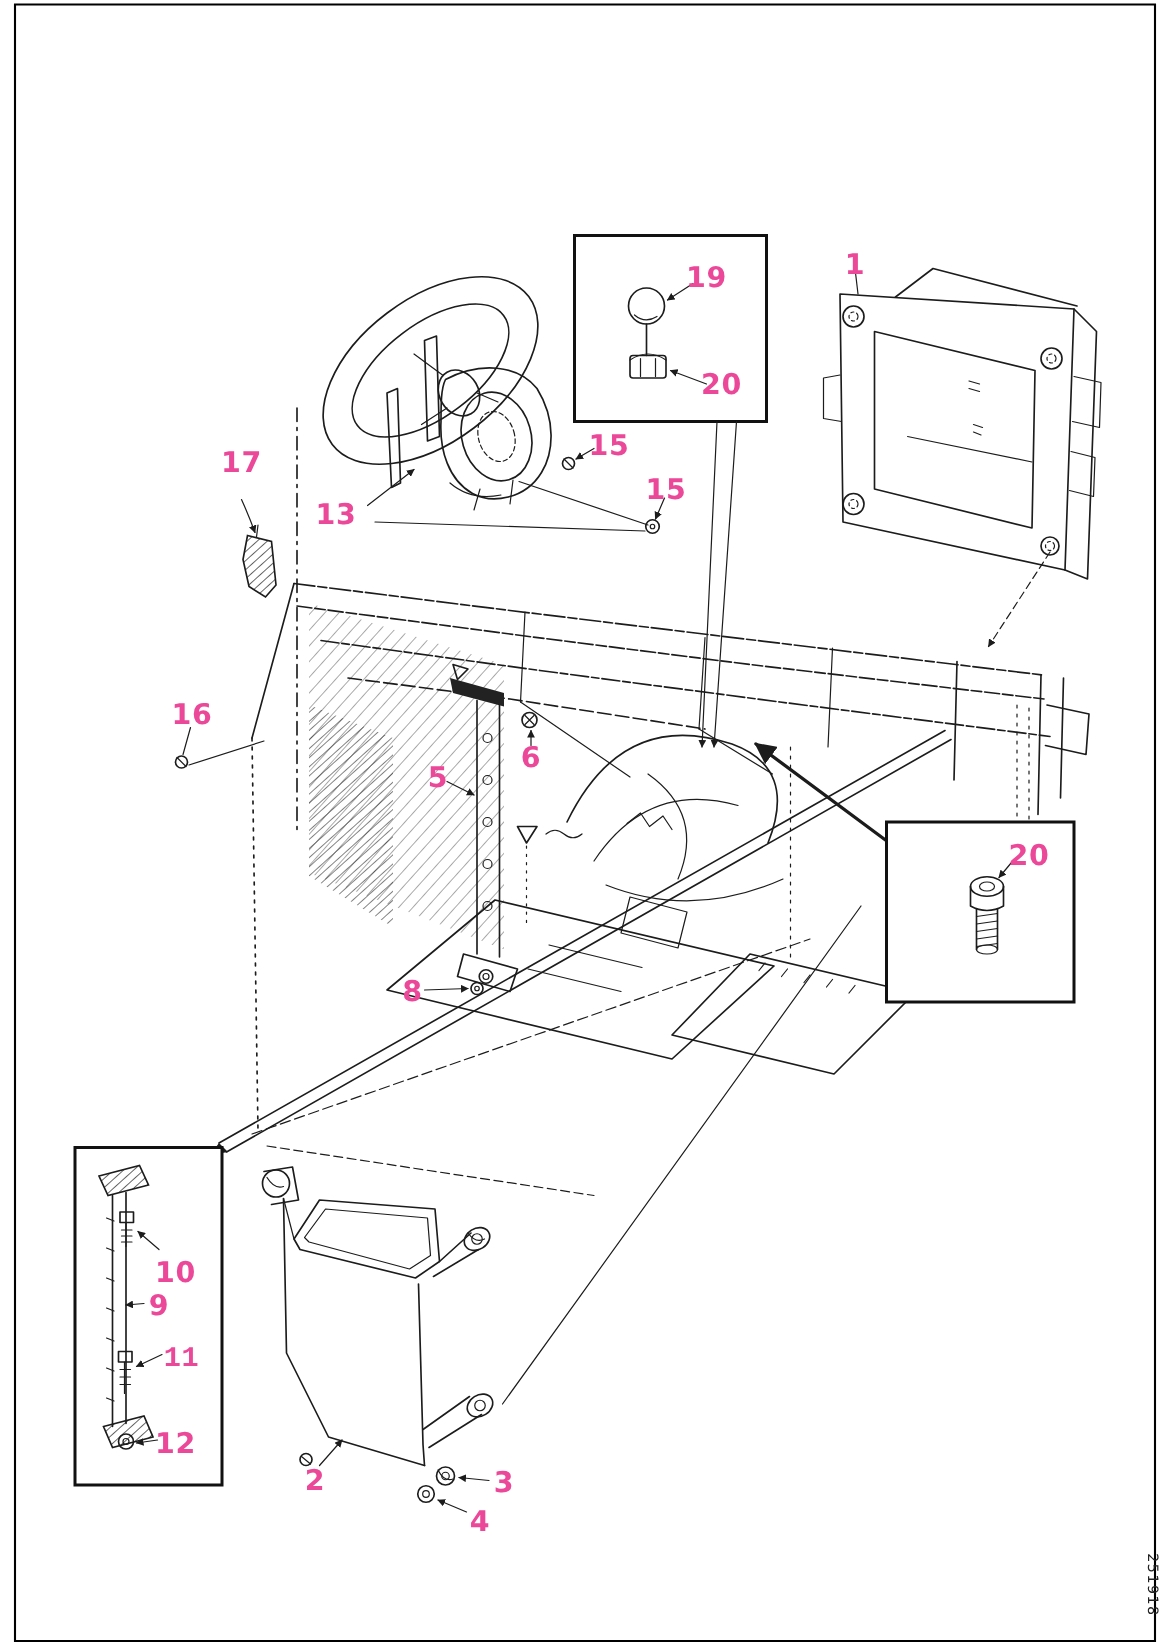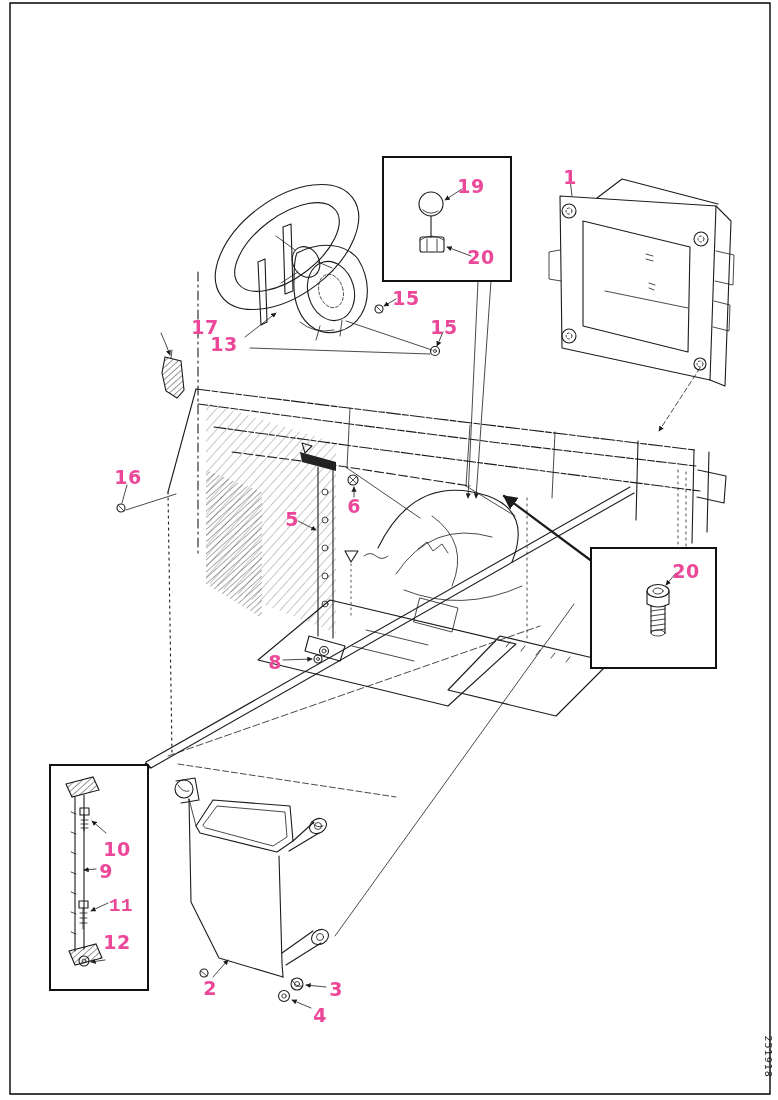--- a/index.html
+++ b/index.html
@@ -235,26 +235,26 @@
       <span class="callout" style="left: 570px; top: 177px;">1</span>
       <span class="callout" style="left: 210px; top: 988px;">2</span>
       <span class="callout" style="left: 336px; top: 989px;">3</span>
       <span class="callout" style="left: 320px; top: 1015px;">4</span>
       <span class="callout" style="left: 292px; top: 519px;">5</span>
       <span class="callout" style="left: 354px; top: 506px;">6</span>
       <span class="callout" style="left: 275px; top: 662px;">8</span>
       <span class="callout" style="left: 106px; top: 871px;">9</span>
       <span class="callout" style="left: 117px; top: 836px; margin-top: 13px;">10</span>
       <span class="callout" style="left: 121px; top: 906px; font-family: Liberation Mono, monospace;">11</span>
-      <span class="callout" style="left: 117px; top: 942px;">12</span>
+      <span class="callout" style="left: 117px; top: 963px;">12</span>
       <span class="callout" style="left: 224px; top: 344px;">13</span>
       <span class="callout" style="left: 444px; top: 327px;">15</span>
       <span class="callout" style="left: 406px; top: 298px;">15</span>
       <span class="callout" style="left: 128px; top: 477px;">16</span>
-      <span class="callout" style="left: 161px; top: 327px; margin-left: 44px;">17</span>
+      <span class="callout" style="left: 161px; top: 309px;">17</span>
       <span class="callout" style="left: 481px; top: 257px;">20</span>
       <span class="callout" style="left: 471px; top: 186px;">19</span>
       <span class="callout" style="left: 686px; top: 571px;">20</span>
     </div>
 
 <span class="docnum">251918</span>
 
 </div>
 
 </body></html>

